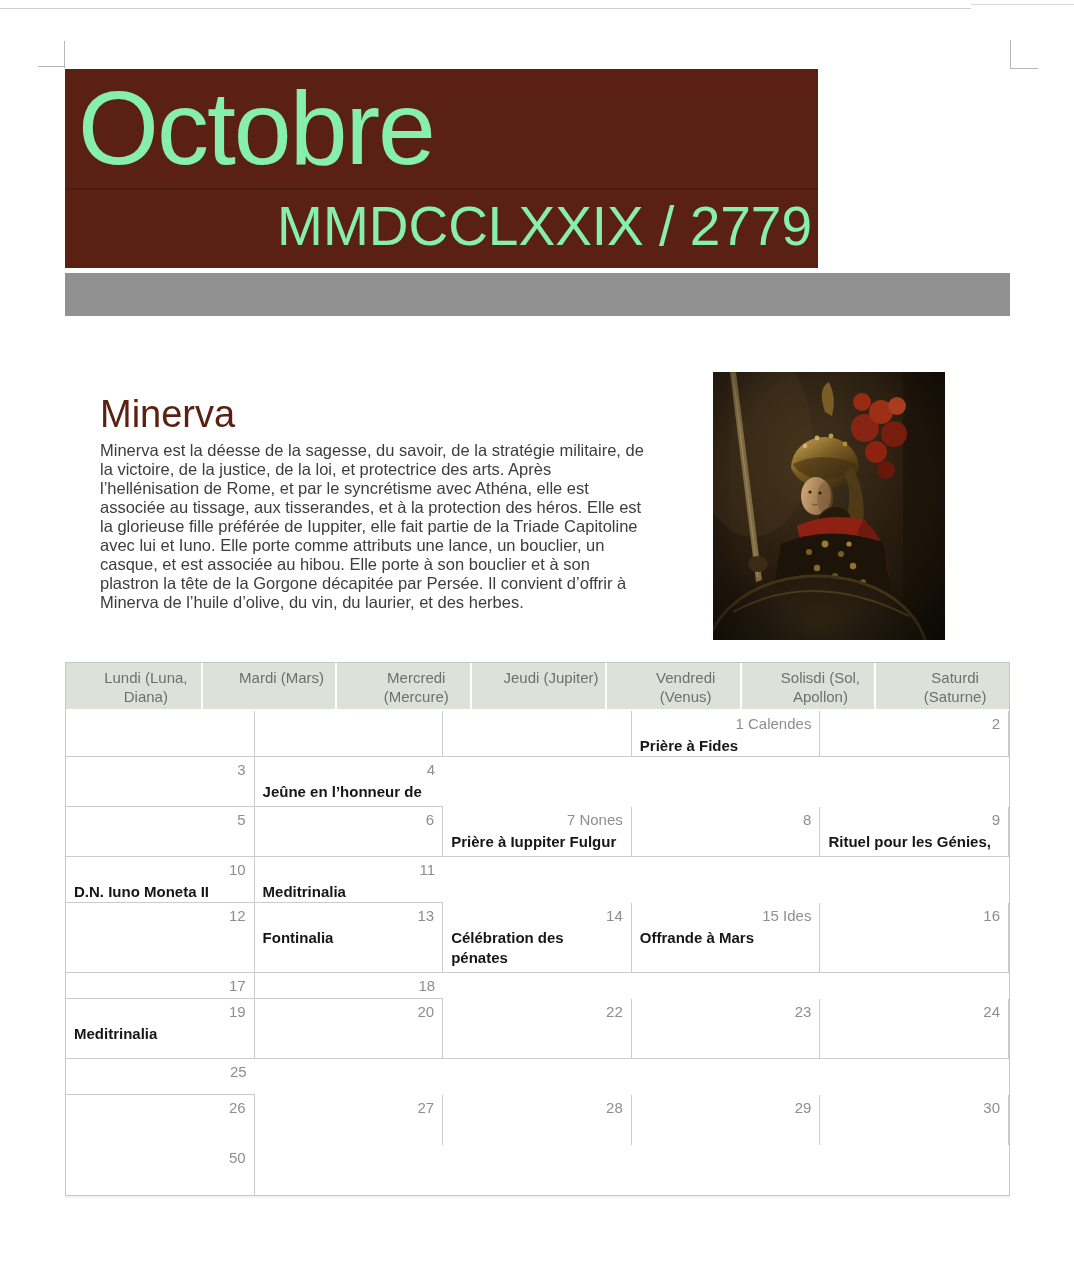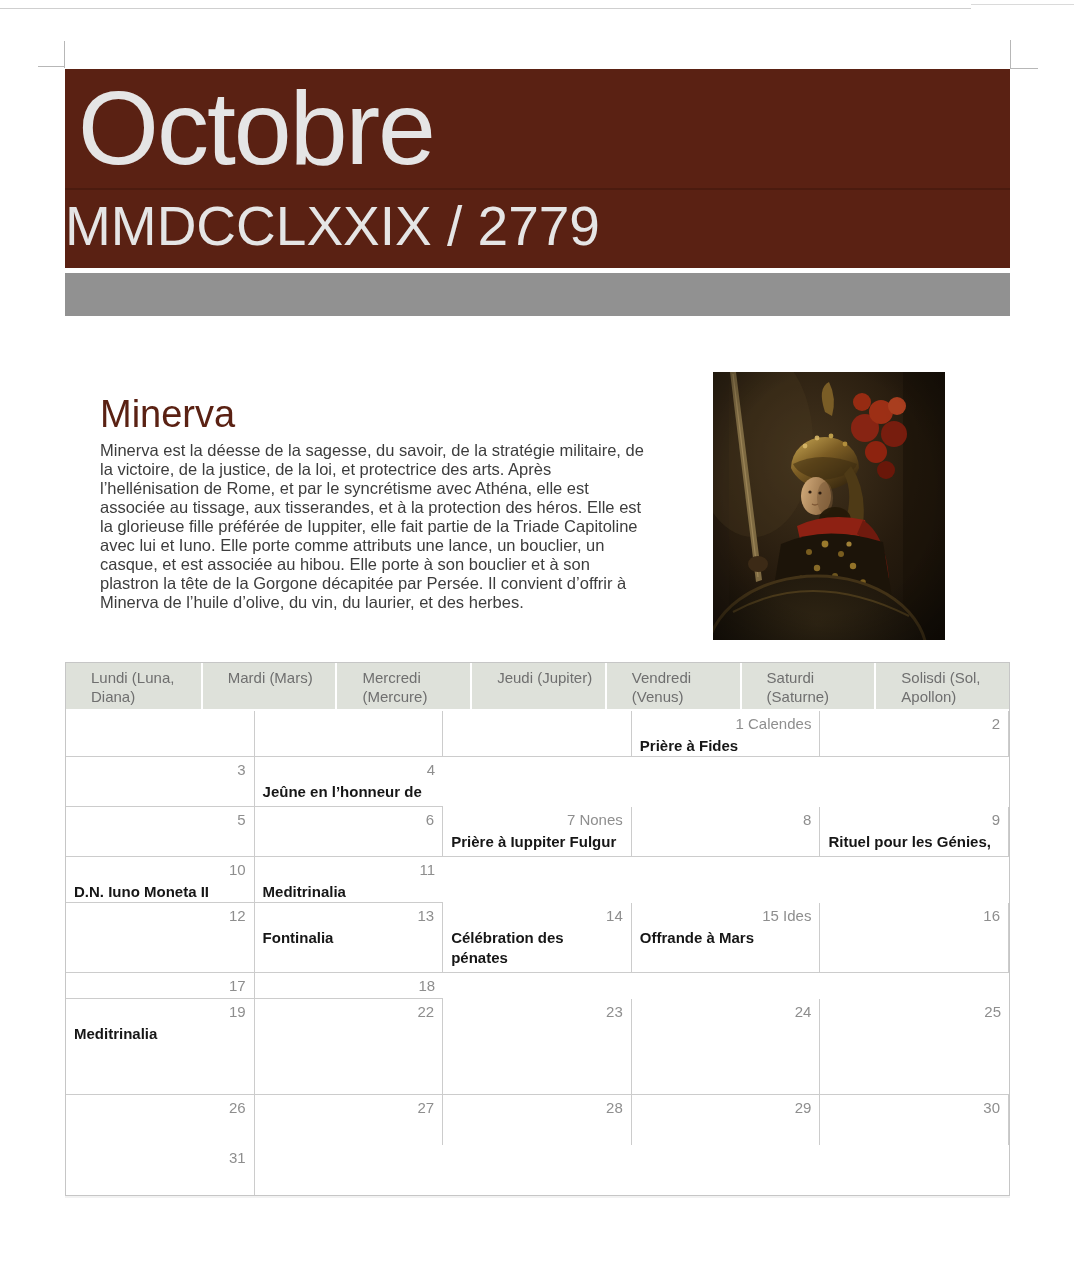--- a/index.html
+++ b/index.html
@@ -16,38 +16,38 @@
   
   .top-rule{position:absolute;left:0;top:8px;width:971px;height:1px;background:#cfcfcf;}
   .top-rule-right{position:absolute;left:971px;top:4px;width:103px;height:1px;background:#dadada;}
   .mark{position:absolute;background:#b7b7b7;}
   .mark-v-left{left:64px;top:41px;width:1px;height:27px;}
   .mark-h-left{left:38px;top:66px;width:27px;height:1px;}
   .mark-v-right{left:1010px;top:40px;width:1px;height:29px;}
   .mark-h-right{left:1010px;top:68px;width:28px;height:1px;}
 
   
-  .banner{position:absolute;left:65px;top:69px;width:945px;height:199px;background:var(--accent);color:#e5e5e5;}
+  .banner{position:absolute;left:65px;top:69px;width:753px;height:199px;background:var(--accent);color:#86efac;}
   .banner-month{height:121px;border-bottom:2px solid rgba(0,0,0,0.16);
     font-size:104px;line-height:118px;letter-spacing:-2px;padding-left:13px;font-weight:400;}
-  .banner-year{height:76px;font-size:55px;line-height:72px;padding-right:6px;font-weight:400;}
+  .banner-year{height:76px;text-align:right;font-size:55px;line-height:72px;padding-right:6px;font-weight:400;}
   .gray-bar{position:absolute;left:65px;top:273px;width:945px;height:43px;background:var(--gray-bar);}
 
   
   .deity-title{position:absolute;left:100px;top:393px;font-size:38px;line-height:42px;color:var(--accent);font-weight:400;}
   .deity-desc{position:absolute;left:100px;top:441px;width:548px;font-size:16.5px;line-height:19px;color:#3d3d3d;}
 
   
   .painting{position:absolute;left:713px;top:372px;width:232px;height:268px;}
   .painting svg{display:block;}
 
   
   .calendar{position:absolute;left:65px;top:662px;width:945px;border:1px solid #c6c6c6;background:#fff;box-shadow:0 2px 0 rgba(0,0,0,0.05);}
   .cal-hrow{display:grid;grid-template-columns:repeat(7,1fr);margin-bottom:2px;}
-  .cal-hcell{background:var(--calendar-header-bg);height:46px;padding-top:5px;text-align:left;
+  .cal-hcell{background:var(--calendar-header-bg);height:46px;padding-top:5px;text-align:center;
     font-size:15px;line-height:19px;color:#6f6f6f;padding-left:25px;}
   .cal-hcell + .cal-hcell{border-left:2px solid #ffffff;}
   .cal-row{display:grid;grid-template-columns:repeat(5,1fr);height:96px;}
   .cal-row:last-child{height:100px;}
   .cal-cell{border-right:1px solid var(--grid-border);border-bottom:1px solid var(--grid-border);
     padding:3px 8px 0 8px;overflow:hidden;}
   .cal-cell:last-child{border-right:none;}
   .cal-row:last-child .cal-cell{border-bottom:none;}
   .day-label{font-size:15px;line-height:19px;color:#8e8e8e;text-align:right;}
   .day-event{font-size:15px;line-height:20px;font-weight:700;color:#161616;margin-top:3px;padding-right:4px;}
@@ -157,22 +157,22 @@
     </svg>
   </div>
 
   <div class="calendar">
     <div class="cal-hrow">
         <div class="cal-hcell">Lundi (Luna, Diana)</div>
         <div class="cal-hcell">Mardi (Mars)</div>
         <div class="cal-hcell">Mercredi (Mercure)</div>
         <div class="cal-hcell">Jeudi (Jupiter)</div>
         <div class="cal-hcell">Vendredi (Venus)</div>
+        <div class="cal-hcell">Solisdi (Sol, Apollon)</div>
         <div class="cal-hcell">Saturdi (Saturne)</div>
-        <div class="cal-hcell">Solisdi (Sol, Apollon)</div>
       </div>
     <div class="cal-body">
         <div class="cal-row">
           <div class="cal-cell"></div>
           <div class="cal-cell"></div>
           <div class="cal-cell"></div>
           <div class="cal-cell">
             <div class="day-label">1 Calendes</div>
             <div class="day-event">Prière à Fides</div>
           </div>
@@ -239,20 +239,23 @@
           <div class="cal-cell">
             <div class="day-label">18</div>
           </div>
         </div>
         <div class="cal-row">
           <div class="cal-cell">
             <div class="day-label">19</div>
             <div class="day-event">Meditrinalia</div>
           </div>
           <div class="cal-cell">
+            <div class="day-label">20</div>
+          </div>
+          <div class="cal-cell">
             <div class="day-label">22</div>
           </div>
           <div class="cal-cell">
             <div class="day-label">23</div>
           </div>
           <div class="cal-cell">
             <div class="day-label">24</div>
           </div>
           <div class="cal-cell">
             <div class="day-label">25</div>
@@ -268,20 +271,20 @@
           <div class="cal-cell">
             <div class="day-label">28</div>
           </div>
           <div class="cal-cell">
             <div class="day-label">29</div>
           </div>
           <div class="cal-cell">
             <div class="day-label">30</div>
           </div>
           <div class="cal-cell">
-            <div class="day-label">31</div>
+            <div class="day-label">50</div>
           </div>
           <div class="cal-cell"></div>
         </div>
       </div>
   </div>
 
 </div>
 
 </body></html>

